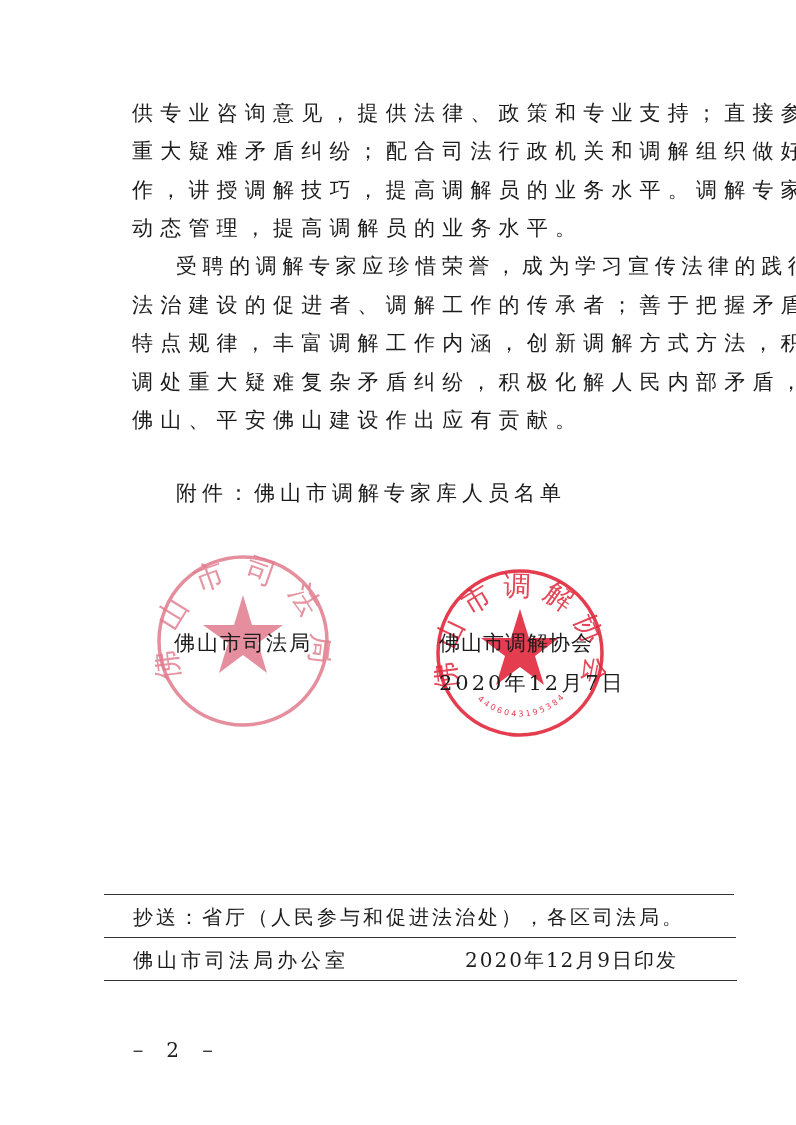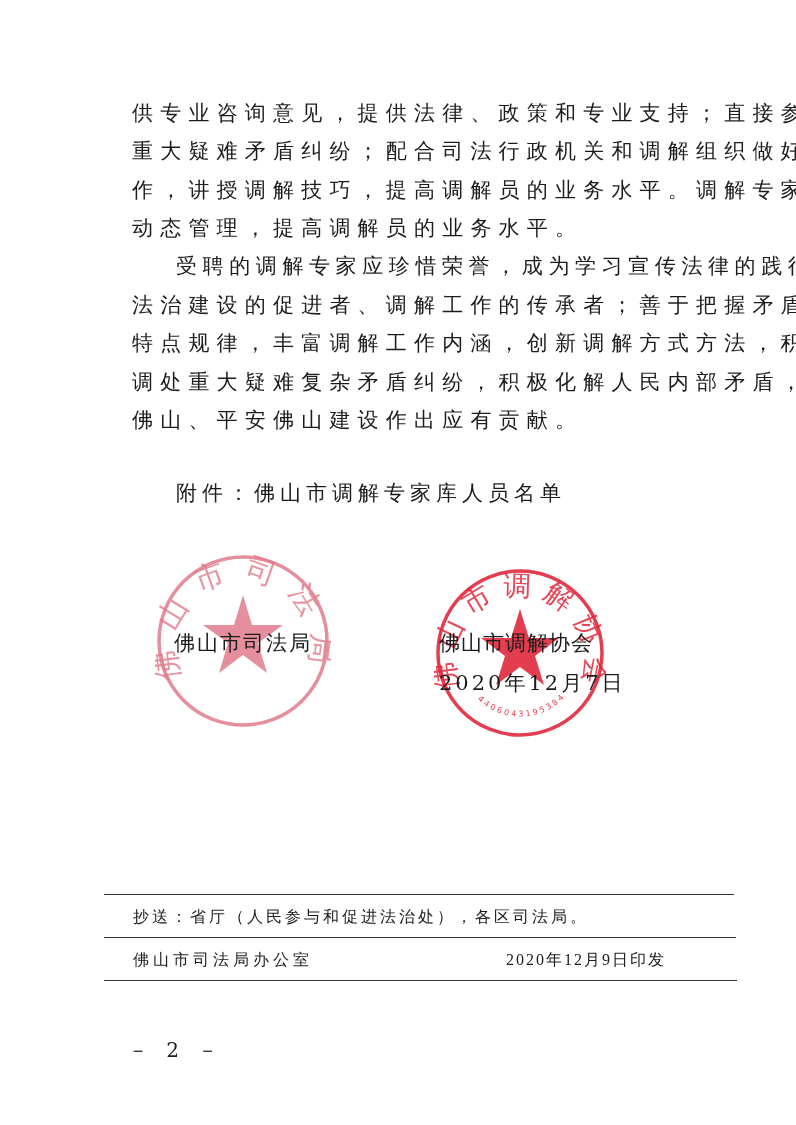--- a/index.html
+++ b/index.html
@@ -5,21 +5,21 @@
   html, body { margin: 0; padding: 0; background: #ffffff; }
   body { width: 796px; height: 1125px; position: relative; overflow: hidden;
          font-family: "DejaVu Serif", "Liberation Serif", serif; color: #1c1c1c; }
   .page { position: absolute; left: 0; top: 0; width: 796px; height: 1125px; }
   .line { position: absolute; left: 132px; font-size: 21px; line-height: 26px;
           letter-spacing: 7.2px; white-space: nowrap; }
   .indent { left: 176px; }
   .stamp { position: absolute; }
   .sig { position: absolute; font-size: 21px; line-height: 26px; white-space: nowrap; }
   .rule { position: absolute; height: 0; border-top: 1.6px solid #333; }
-  .footer-text { position: absolute; font-size: 16px; line-height: 26px; white-space: nowrap; letter-spacing: 4px; font-family: Liberation Serif, serif; }
+  .footer-text { position: absolute; font-size: 20px; line-height: 26px; white-space: nowrap; letter-spacing: 4px; }
   .pagenum { position: absolute; left: 128px; top: 1037px; font-size: 20px; letter-spacing: 6px; }
 </style>
 </head>
 <body>
 
 <div class="page">
 
   <div class="line" style="top:100px">供专业咨询意见，提供法律、政策和专业支持；直接参与调处</div>
   <div class="line" style="top:138px">重大疑难矛盾纠纷；配合司法行政机关和调解组织做好培训工</div>
   <div class="line" style="top:177px">作，讲授调解技巧，提高调解员的业务水平。调解专家库实行</div>
@@ -60,17 +60,17 @@
   </svg>
 
   <div class="sig" style="left:174px;top:630px;letter-spacing:2px">佛山市司法局</div>
   <div class="sig" style="left:439px;top:630px;letter-spacing:1px">佛山市调解协会</div>
   <div class="sig" style="left:439px;top:670px;letter-spacing:3px">2020年12月7日</div>
 
   <div class="rule" style="left:104px;top:894px;width:630px"></div>
   <div class="footer-text" style="left:133px;top:904px;letter-spacing:3px">抄送：省厅（人民参与和促进法治处），各区司法局。</div>
   <div class="rule" style="left:104px;top:937px;width:632px;border-top-width:1.2px"></div>
   <div class="footer-text" style="left:133px;top:947px">佛山市司法局办公室</div>
-  <div class="footer-text" style="left:506px;top:947px;letter-spacing:2px">2020年12月9日印发</div>
+  <div class="footer-text" style="left:465px;top:947px;letter-spacing:2px">2020年12月9日印发</div>
   <div class="rule" style="left:104px;top:980px;width:633px"></div>
 
   <div class="pagenum">－ 2 －</div>
 </div>
 
 </body></html>

